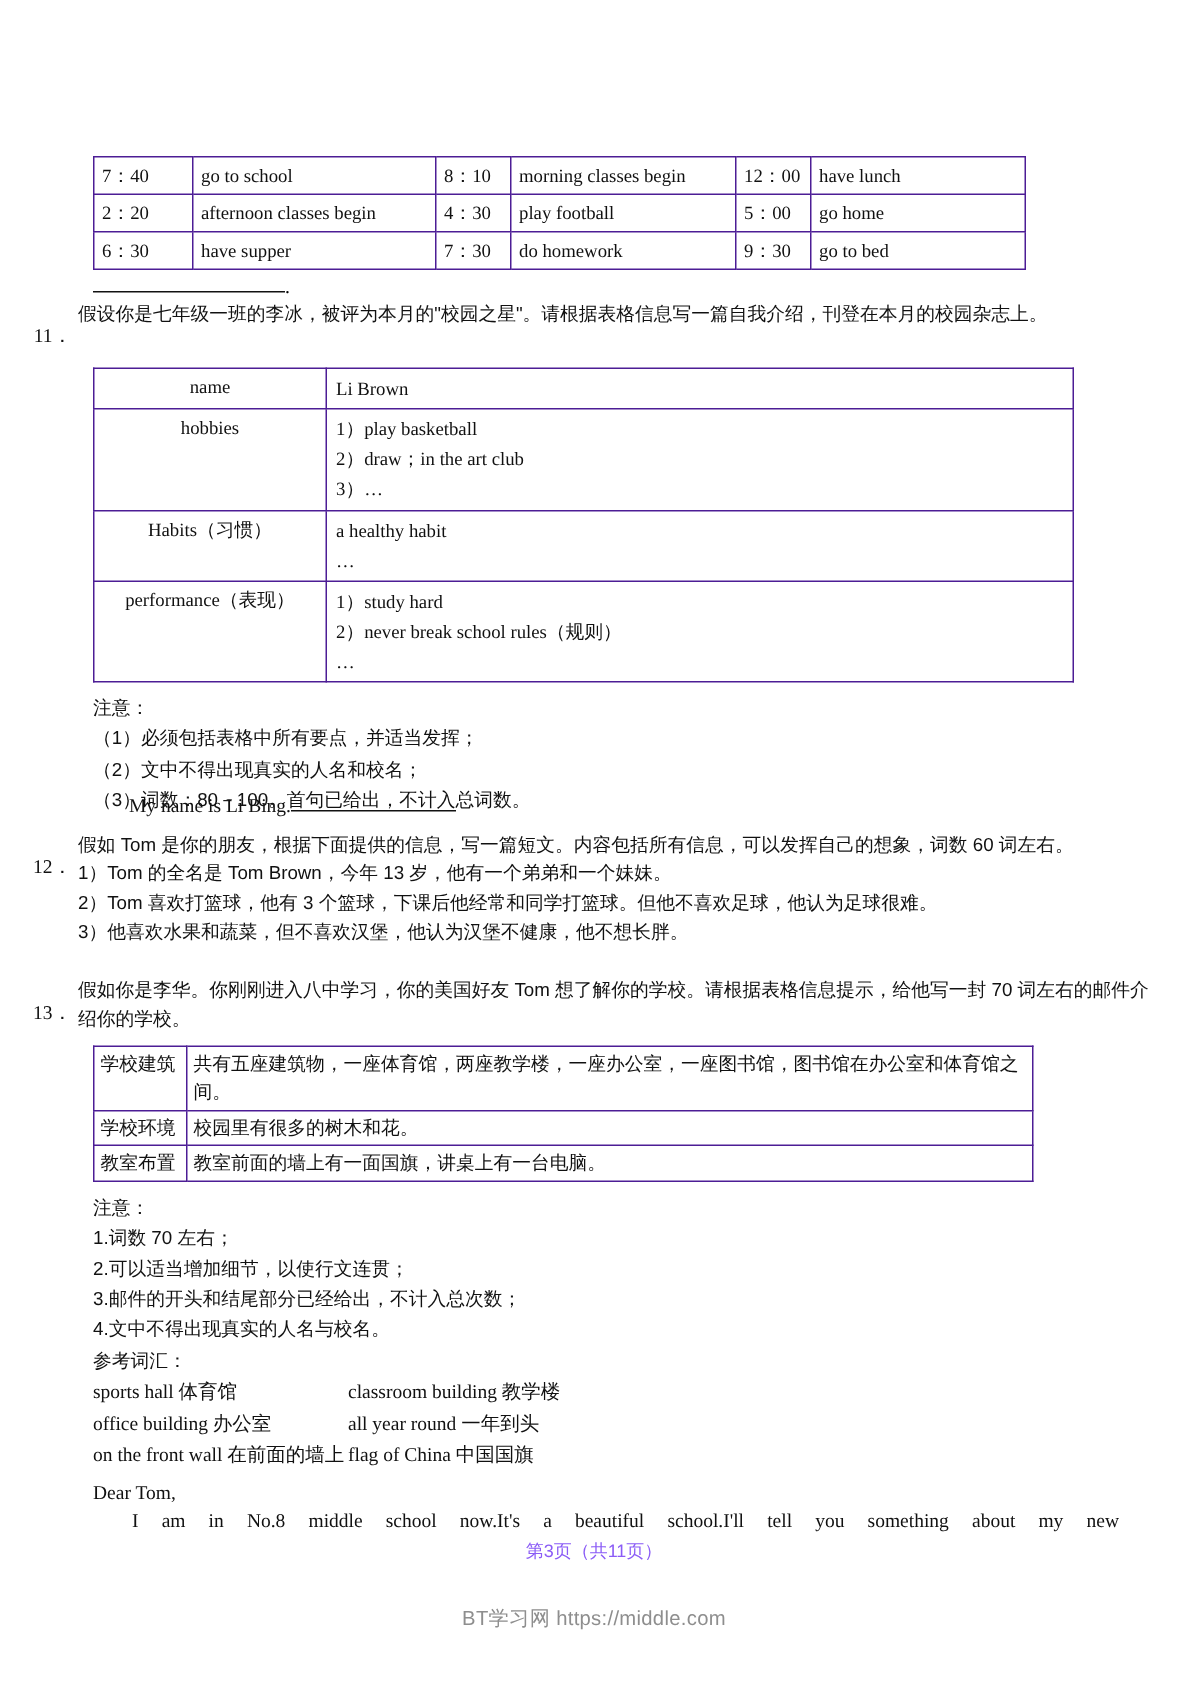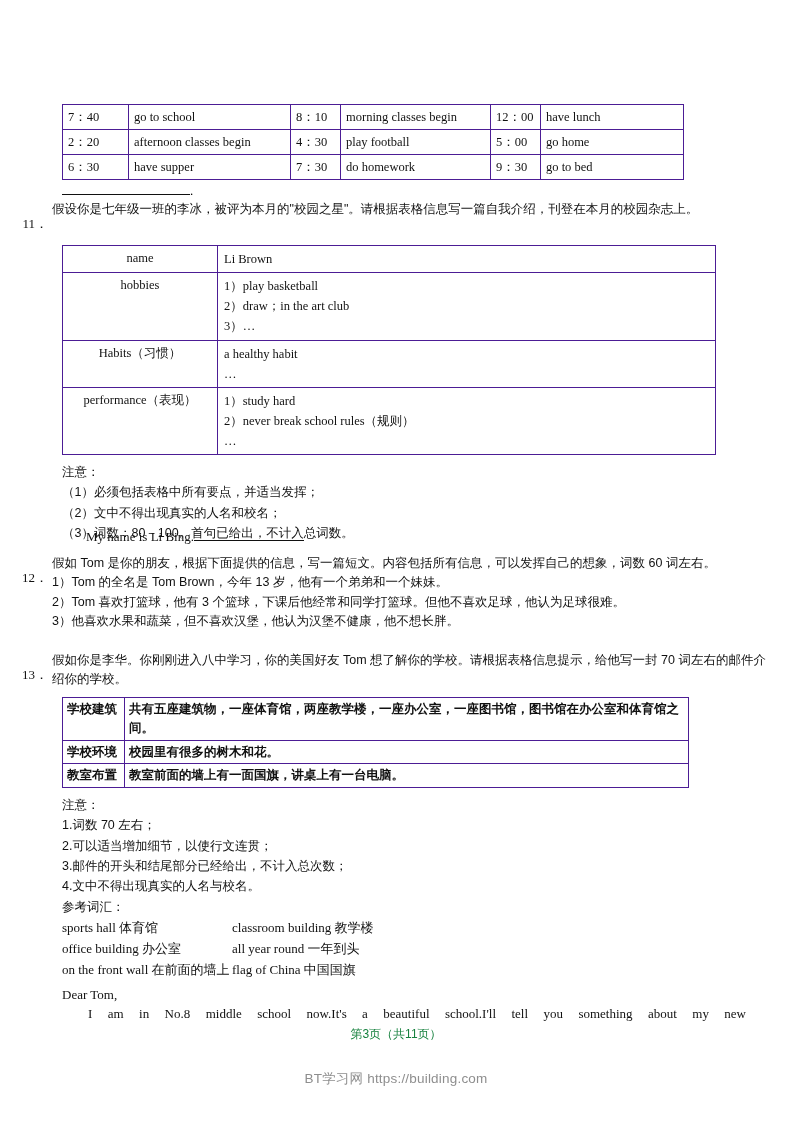--- a/index.html
+++ b/index.html
@@ -129,21 +129,21 @@
 
   
   #school-table {
     position: absolute;
     left: 62px;
     top: 697px;
     width: 626px;
     font-family: "Liberation Sans", "DejaVu Sans", sans-serif;
     font-size: 12.5px;
   }
-  #school-table td { padding: 2px 4px; line-height: 1.5; font-weight: bold; }
+  #school-table td { padding: 2px 4px; line-height: 1.5; }
   #school-table .lbl { width: 62px; }
   #school-table .val { width: 564px; }
 
   #q13-notes { left: 62px; top: 795px; width: 680px; }
 
   
   #vocab {
     position: absolute;
     left: 62px;
     top: 897px;
@@ -181,21 +181,21 @@
 
   
   #page-footer {
     position: absolute;
     left: 0;
     top: 1026px;
     width: 792px;
     text-align: center;
     font-family: "Liberation Sans", "DejaVu Sans", sans-serif;
     font-size: 12px;
-    color: #15803d;
+    color: #8b5cf6;
   }
   #watermark {
     position: absolute;
     left: 0;
     top: 1070px;
     width: 792px;
     text-align: center;
     font-family: "Liberation Sans", "DejaVu Sans", sans-serif;
     font-size: 13.5px;
     color: #8e8e8e;
@@ -340,15 +340,15 @@
     </p>
     <p>
       <span class="pair p1">on the front wall 在前面的墙上</span><span class="pair p2">flag of China  中国国旗</span>
     </p>
   </div>
 
   <div id="letter-open">Dear Tom,</div>
   <div id="letter-body">I am in No.8 middle school now.It's a beautiful school.I'll tell you something about my new</div>
 
   <div id="page-footer">第3页（共11页）</div>
-  <div id="watermark">BT学习网 https://building.com</div>
+  <div id="watermark">BT学习网 https://middle.com</div>
 
 </div>
 
 </body></html>

